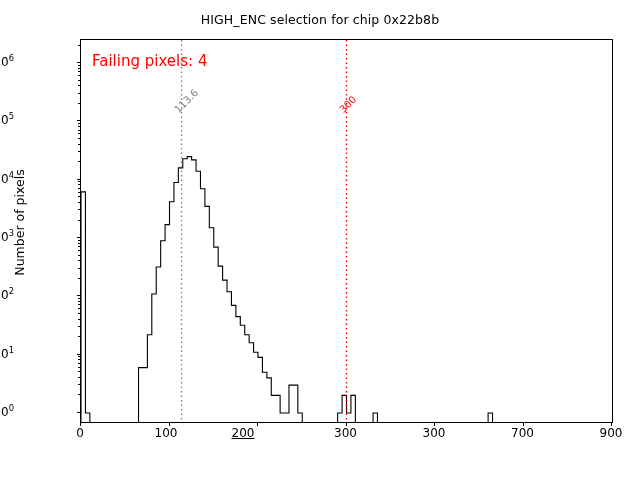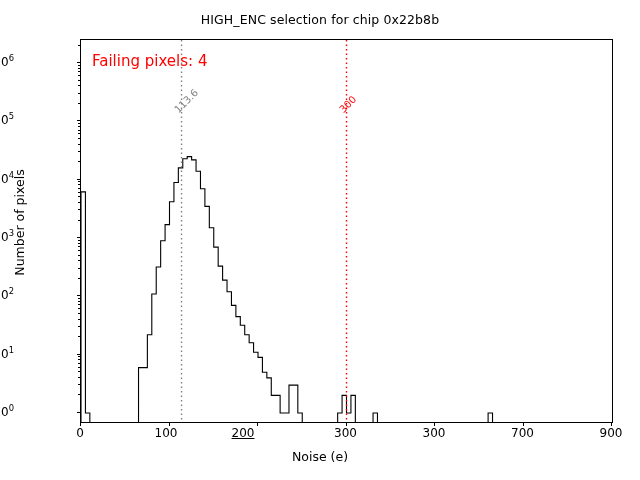--- a/index.html
+++ b/index.html
@@ -167,21 +167,20 @@
 
   <div id="xlabels">
       <div class="xl" style="left: 80px;">0</div>
       <div class="xl" style="left: 166px;">100</div>
       <div class="xl" style="left: 243px; text-decoration: underline;">200</div>
       <div class="xl" style="left: 345.5px;">300</div>
       <div class="xl" style="left: 434px;">300</div>
       <div class="xl" style="left: 522.5px;">700</div>
       <div class="xl" style="left: 611px;">900</div>
     </div>
-  <div id="xtitle">Noise (e)</div>
 
   <div id="failing-note">Failing pixels: 4</div>
 
   <div id="annot-layer">
       <div class="vline-label mean" style="left: 179.536px; top: 104px; transform: rotate(-45deg);">113.6</div>
       <div class="vline-label cut" style="left: 344.5px; top: 104px; transform: rotate(-45deg);">300</div>
     </div>
 
 <div class="tick" style="left: 76.5px; top: 411.97px; width: 3.5px; height: 1px;"></div>
     <div class="tick" style="left: 76.5px; top: 353.675px; width: 3.5px; height: 1px;"></div>

